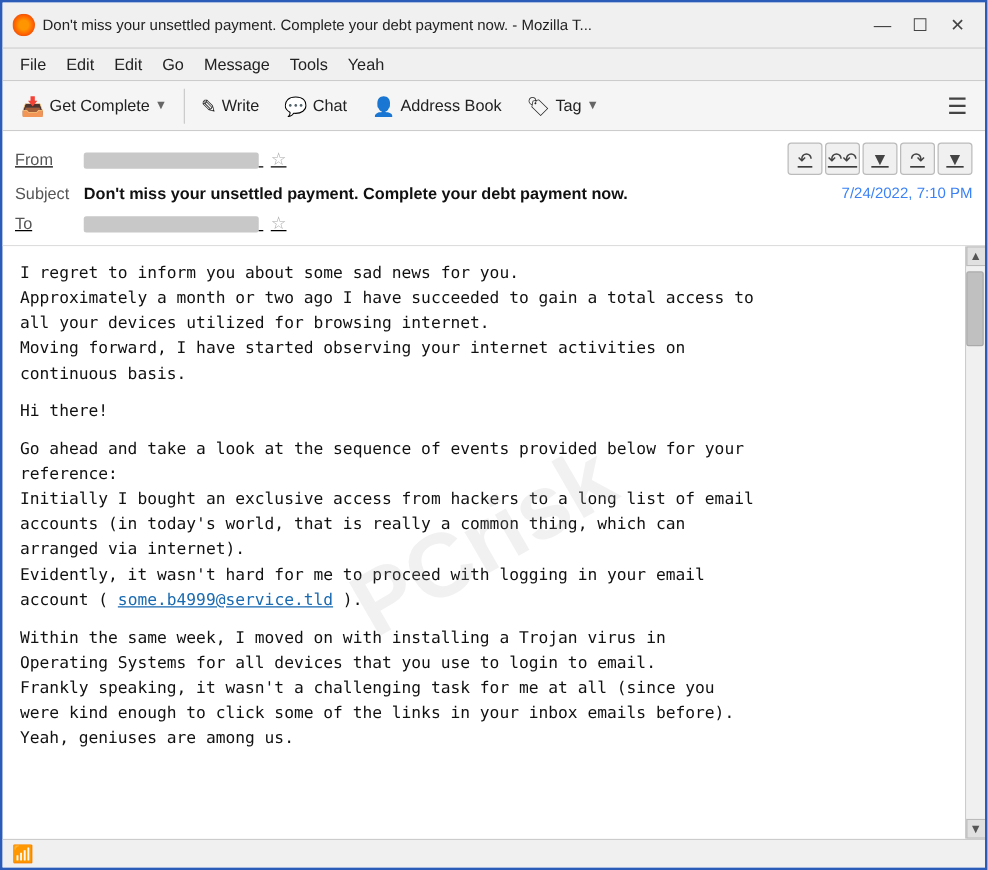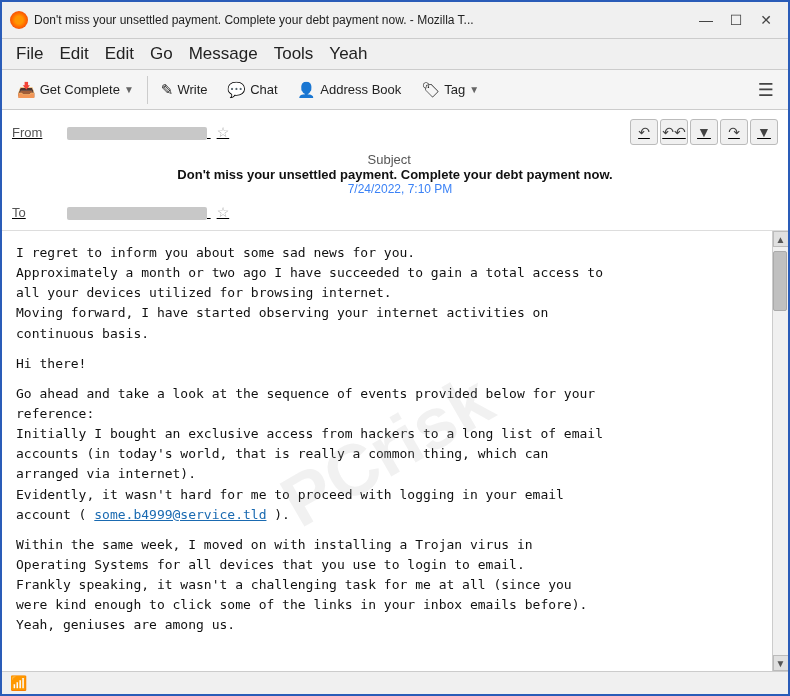--- a/index.html
+++ b/index.html
@@ -63,21 +63,21 @@
       border-bottom: 1px solid #ccc;
       padding: 2px 6px;
       display: flex;
       align-items: center;
       gap: 0;
       min-height: 26px;
     }
     .menu-item {
       padding: 3px 8px;
       cursor: pointer;
-      font-size: 17px;
+      font-size: 13px;
       color: #222;
       border-radius: 3px;
     }
 
     
     .toolbar {
       background: #f5f5f5;
       border-bottom: 1px solid #ccc;
       padding: 4px 6px;
       display: flex;
@@ -164,23 +164,21 @@
       color: #444;
     }
     .star-icon {
       color: #aaa;
       cursor: pointer;
       font-size: 14px;
       margin-left: 6px;
     }
     .subject-row {
       display: flex;
-      align-items: center;
       padding: 4px 0;
-      flex-direction: column;
     }
     .subject-label {
       font-size: 13px;
       color: #555;
       width: 55px;
       flex-shrink: 0;
     }
     .subject-text {
       font-size: 13px;
       font-weight: bold;

